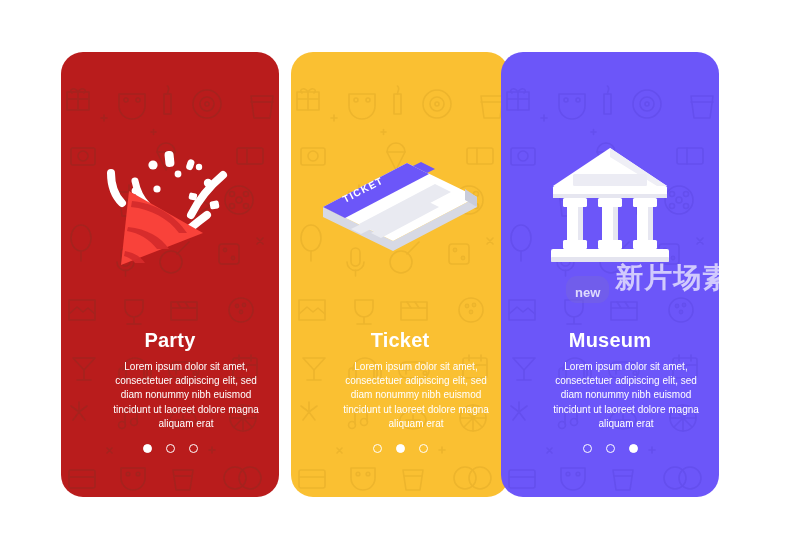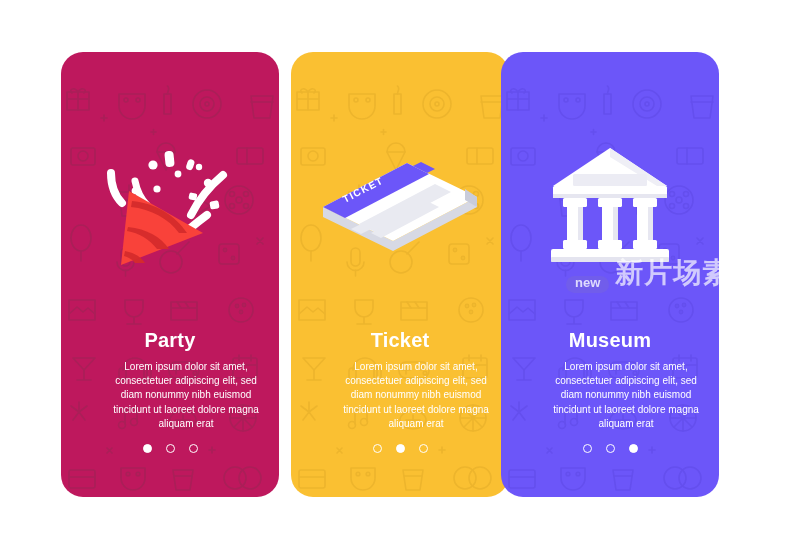--- a/index.html
+++ b/index.html
@@ -102,41 +102,41 @@
     gap: 6px;
     pointer-events: none;
     opacity: 0.78;
   }
   #watermark .wm-badge {
     font-size: 13px;
     font-weight: bold;
     color: #ffffff;
     background: rgba(120,104,215,0.55);
     border-radius: 11px;
-    padding: 0 9px 3px 9px;
+    padding: 10px 9px 3px 9px;
     line-height: 14px;
     font-family: "Liberation Sans", sans-serif;
     margin-top: 24px;
   }
   #watermark .wm-text {
     font-size: 28px;
     font-weight: bold;
     color: rgba(255,255,255,0.88);
     line-height: 30px;
     letter-spacing: 1px;
     white-space: nowrap;
     font-family: "DejaVu Sans", sans-serif;
   }
 </style>
 </head>
 <body>
 
 <div id="stage">
 
-  <div class="card" id="card-party" style="background: #be185d;">
+  <div class="card" id="card-party" style="background: #b91c1c;">
 
     <div class="pattern">
       <svg viewBox="0 0 218 445" xmlns="http://www.w3.org/2000/svg" preserveAspectRatio="xMidYMid slice">
         <g fill="none" stroke="#0b5c34" stroke-width="1.6" stroke-linecap="round" stroke-linejoin="round">
 
           <g>
               <rect x="6" y="40" width="22" height="18"></rect>
               <path d="M6 47h22M17 40v18M17 40c-4-6-10-2-6 1M17 40c4-6 10-2 6 1"></path>
             </g>
 

